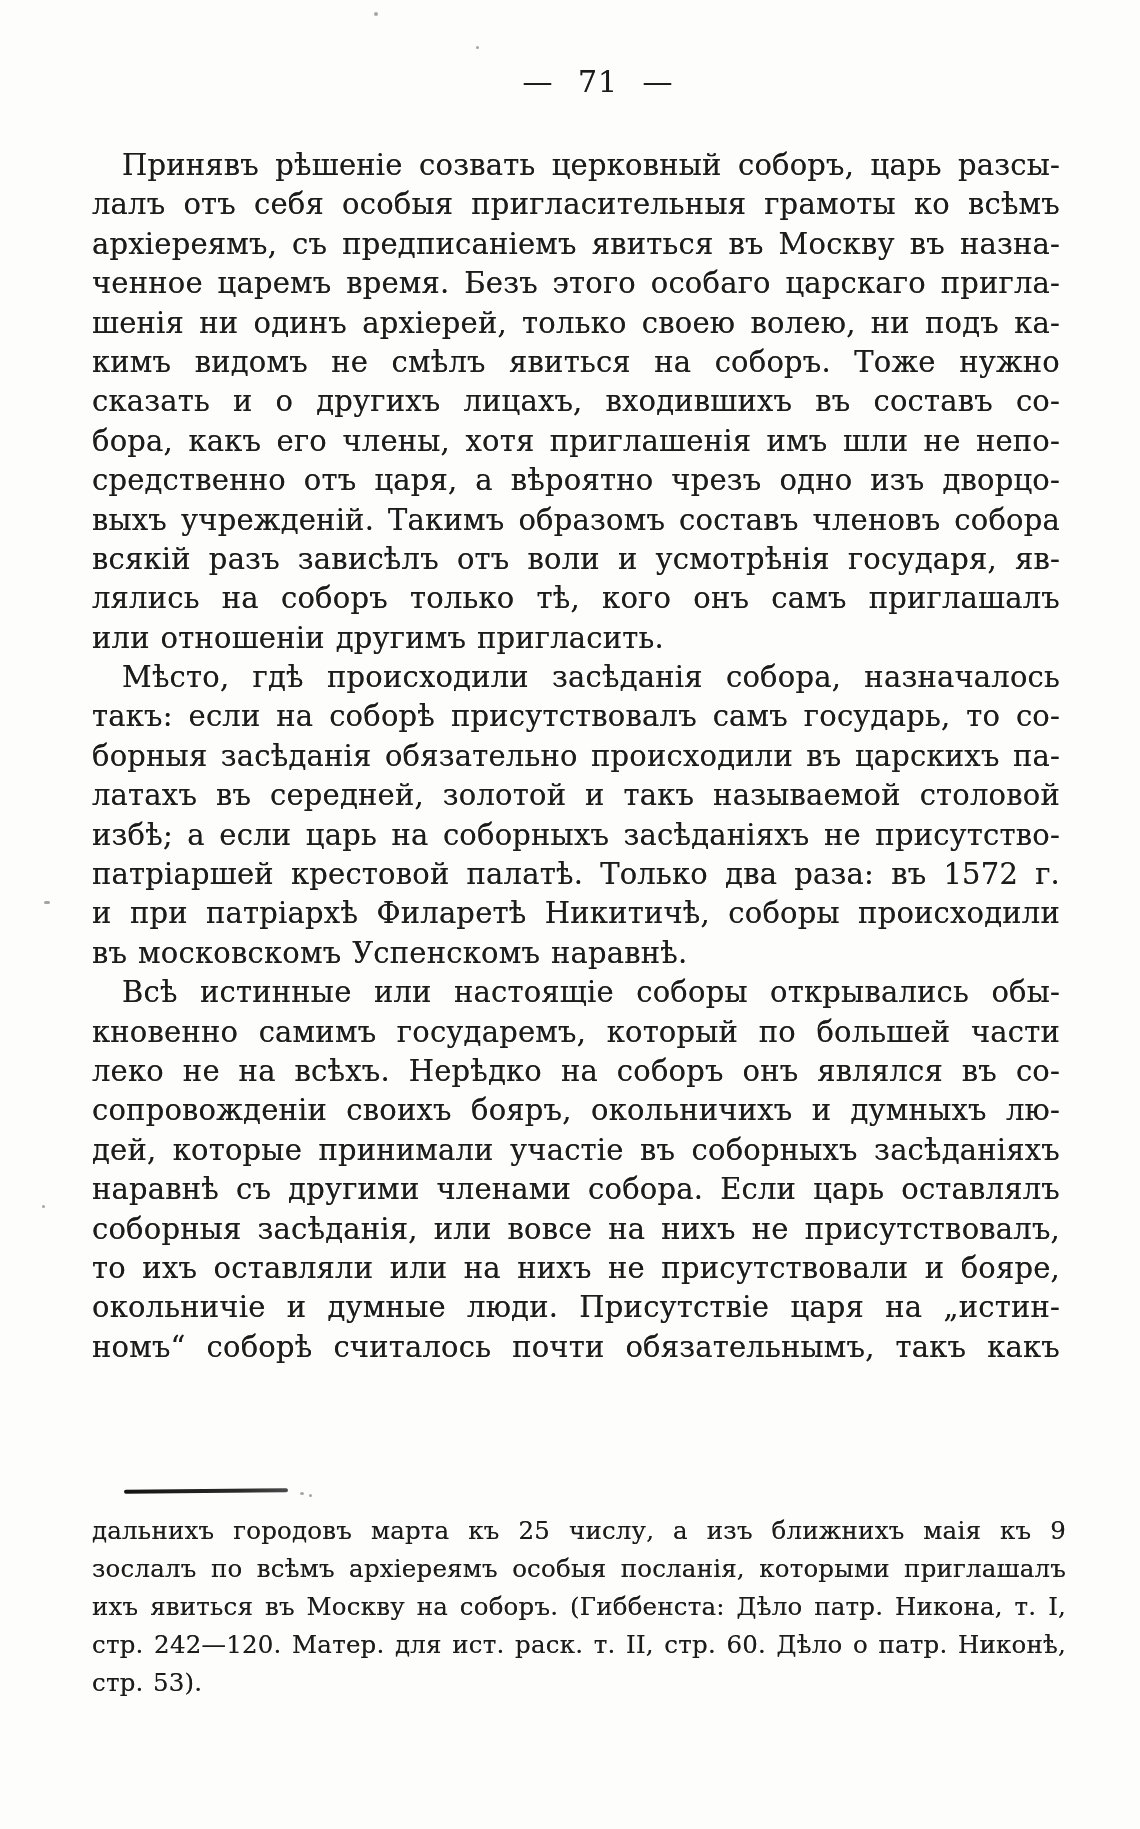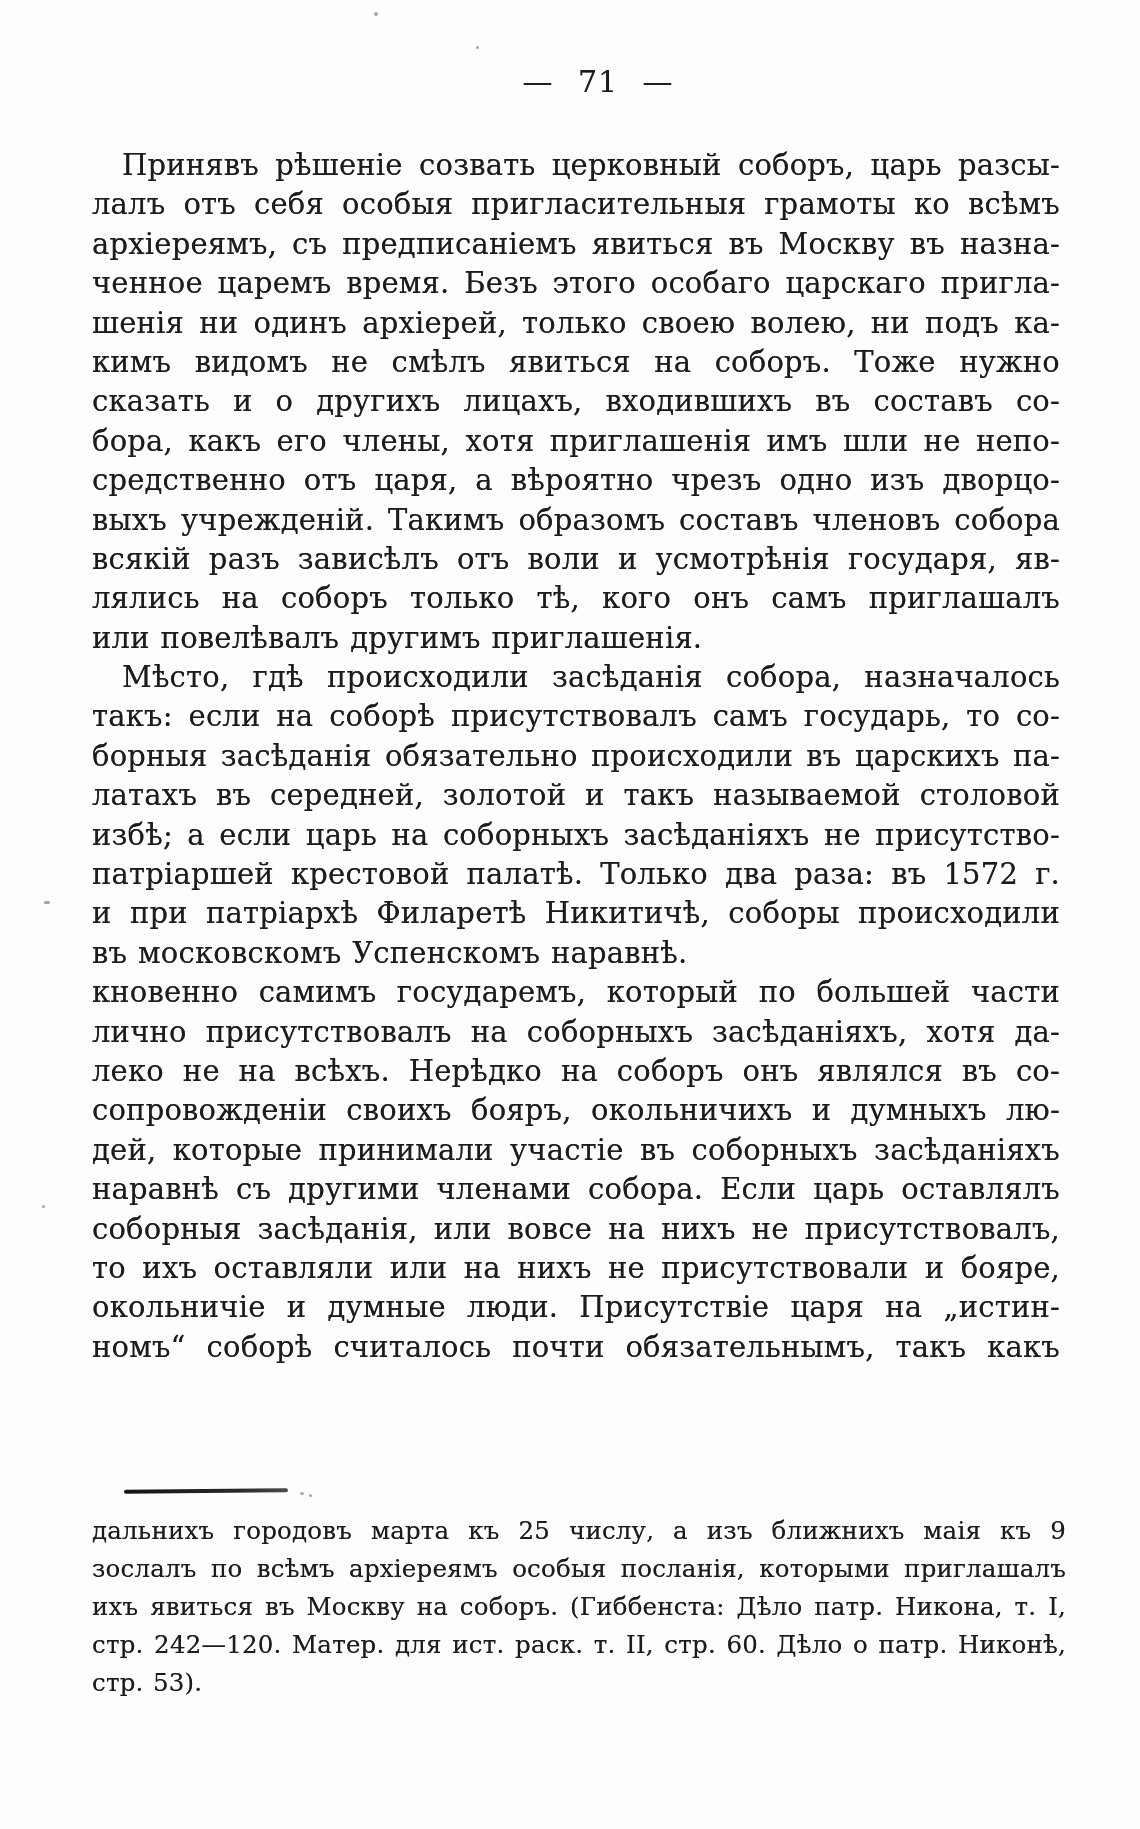--- a/index.html
+++ b/index.html
@@ -95,35 +95,35 @@
         <div class="line">архіереямъ, съ предписаніемъ явиться въ Москву въ назна-</div>
         <div class="line">ченное царемъ время. Безъ этого особаго царскаго пригла-</div>
         <div class="line">шенія ни одинъ архіерей, только своею волею, ни подъ ка-</div>
         <div class="line">кимъ видомъ не смѣлъ явиться на соборъ. Тоже нужно</div>
         <div class="line">сказать и о другихъ лицахъ, входившихъ въ составъ со-</div>
         <div class="line">бора, какъ его члены, хотя приглашенія имъ шли не непо-</div>
         <div class="line">средственно отъ царя, а вѣроятно чрезъ одно изъ дворцо-</div>
         <div class="line">выхъ учрежденій. Такимъ образомъ составъ членовъ собора</div>
         <div class="line">всякій разъ зависѣлъ отъ воли и усмотрѣнія государя, яв-</div>
         <div class="line">лялись на соборъ только тѣ, кого онъ самъ приглашалъ</div>
-        <div class="line para-last">или повелѣвалъ другимъ приглашенія.</div>
+        <div class="line para-last">или отношеніи другимъ пригласить.</div>
       </div>
     <div class="paragraph">
         <div class="line indent">Мѣсто, гдѣ происходили засѣданія собора, назначалось</div>
         <div class="line">такъ: если на соборѣ присутствовалъ самъ государь, то со-</div>
         <div class="line">борныя засѣданія обязательно происходили въ царскихъ па-</div>
         <div class="line">латахъ въ середней, золотой и такъ называемой столовой</div>
         <div class="line">избѣ; а если царь на соборныхъ засѣданіяхъ не присутство-</div>
         <div class="line">патріаршей крестовой палатѣ. Только два раза: въ 1572 г.</div>
         <div class="line">и при патріархѣ Филаретѣ Никитичѣ, соборы происходили</div>
         <div class="line para-last">въ московскомъ Успенскомъ наравнѣ.</div>
       </div>
     <div class="paragraph">
+        <div class="line indent">Всѣ истинные или настоящіе соборы открывались обы-</div>
         <div class="line">кновенно самимъ государемъ, который по большей части</div>
-        <div class="line">лично присутствовалъ на соборныхъ засѣданіяхъ, хотя да-</div>
         <div class="line">леко не на всѣхъ. Нерѣдко на соборъ онъ являлся въ со-</div>
         <div class="line">сопровожденіи своихъ бояръ, окольничихъ и думныхъ лю-</div>
         <div class="line">дей, которые принимали участіе въ соборныхъ засѣданіяхъ</div>
         <div class="line">наравнѣ съ другими членами собора. Если царь оставлялъ</div>
         <div class="line">соборныя засѣданія, или вовсе на нихъ не присутствовалъ,</div>
         <div class="line">то ихъ оставляли или на нихъ не присутствовали и бояре,</div>
         <div class="line">окольничіе и думные люди. Присутствіе царя на „истин-</div>
         <div class="line">номъ“ соборѣ считалось почти обязательнымъ, такъ какъ</div>
       </div>
   </div>

